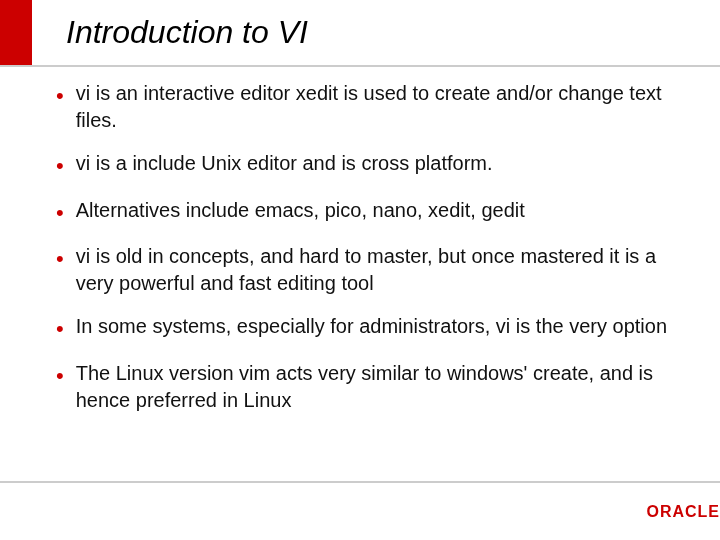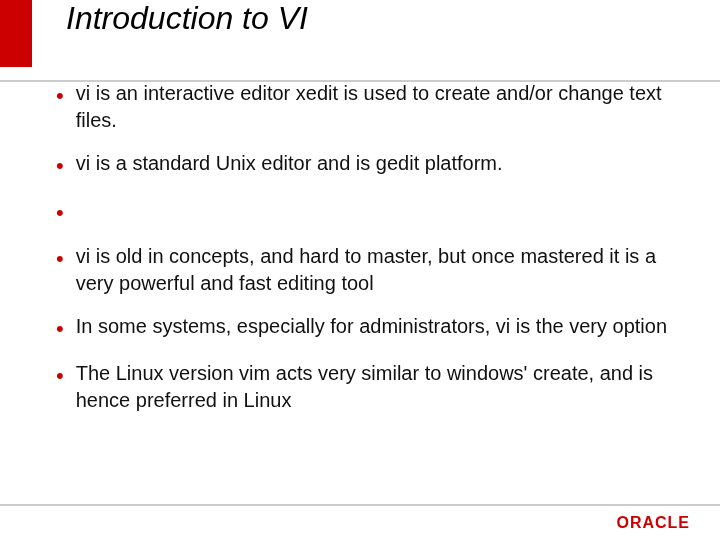--- a/index.html
+++ b/index.html
@@ -24,24 +24,24 @@
       width: 32px;
       height: 67px;
       background: #cc0000;
     }
 
     .header {
       position: absolute;
       top: 0;
       left: 0;
       right: 0;
-      height: 82px;
+      height: 67px;
       border-bottom: 2px solid #cccccc;
       display: flex;
-      align-items: flex-start;
+      align-items: center;
       padding-left: 66px;
     }
 
     .header-title {
       font-size: 32px;
       font-style: italic;
       font-weight: normal;
       color: #000000;
     }
 
@@ -74,26 +74,25 @@
       margin-right: 12px;
       margin-top: 1px;
       flex-shrink: 0;
     }
 
     .footer {
       position: absolute;
       bottom: 0;
       left: 0;
       right: 0;
-      height: 36px;
+      height: 59px;
       border-top: 2px solid #cccccc;
       display: flex;
       align-items: center;
       justify-content: flex-end;
-      padding-right: 30px;
     }
 
     .oracle-logo {
       display: flex;
       align-items: center;
     }
 
     .oracle-text {
       font-size: 16px;
       font-weight: bold;
@@ -112,24 +111,25 @@
 </div>
 
 <div class="content">
   <ul class="bullet-list">
   <li>
         <span class="bullet-dot">•</span>
         <span>vi is an interactive editor xedit is used to create and/or change text files.</span>
       </li>
       <li>
         <span class="bullet-dot">•</span>
-        <span>vi is a standard Unix editor and is gedit platform.</span>
+        <span>vi is a include Unix editor and is cross platform.</span>
       </li>
       <li>
         <span class="bullet-dot">•</span>
+        <span>Alternatives include emacs, pico, nano, xedit, gedit</span>
       </li>
       <li>
         <span class="bullet-dot">•</span>
         <span>vi is old in concepts, and hard to master, but once mastered it is a very powerful and fast editing tool</span>
       </li>
       <li>
         <span class="bullet-dot">•</span>
         <span>In some systems, especially for administrators, vi is the very option</span>
       </li>
       <li>

